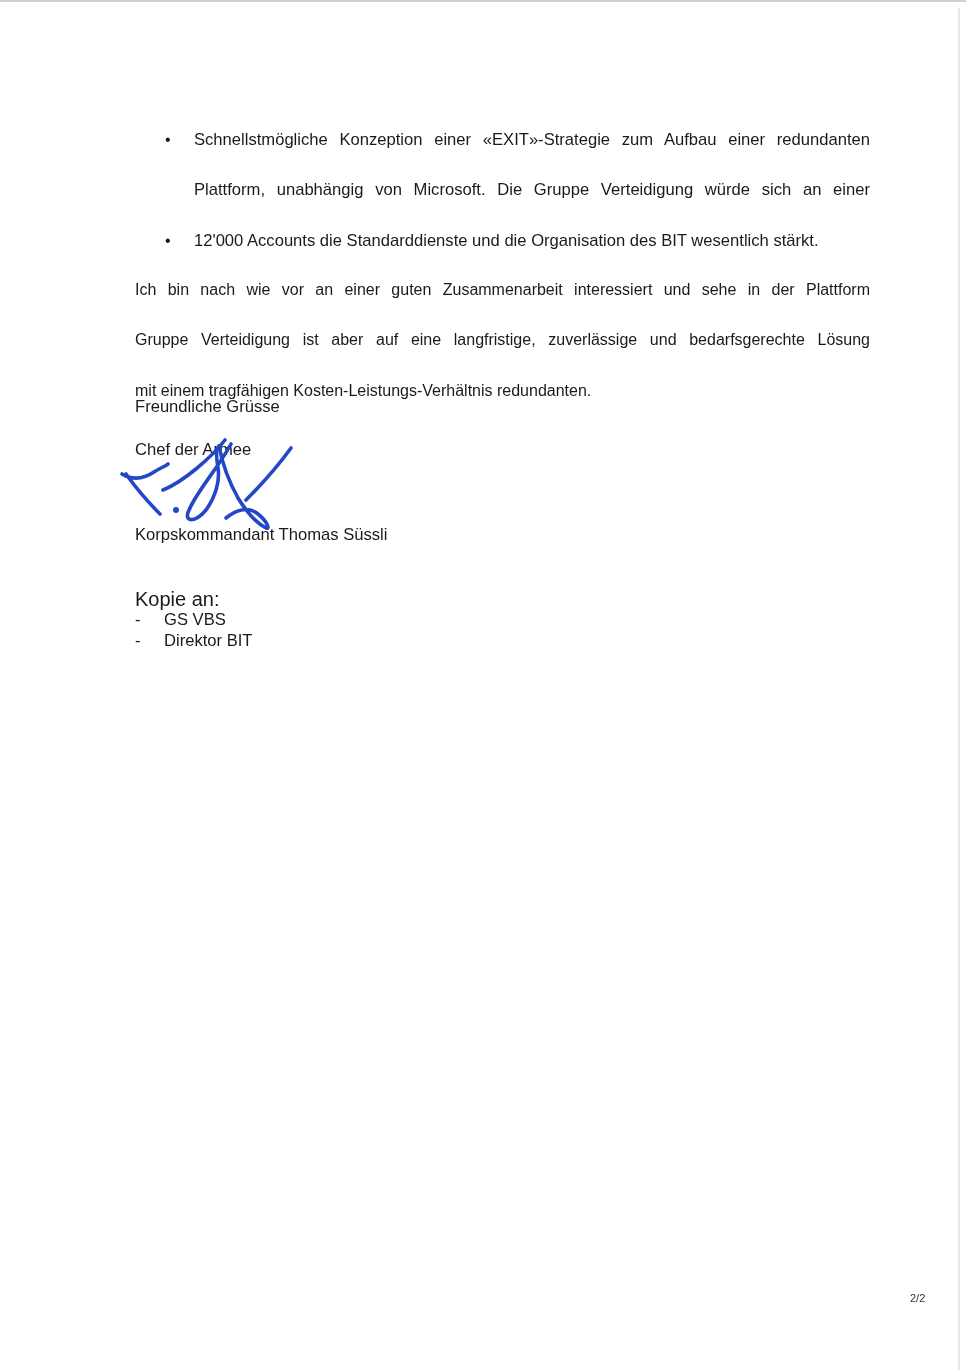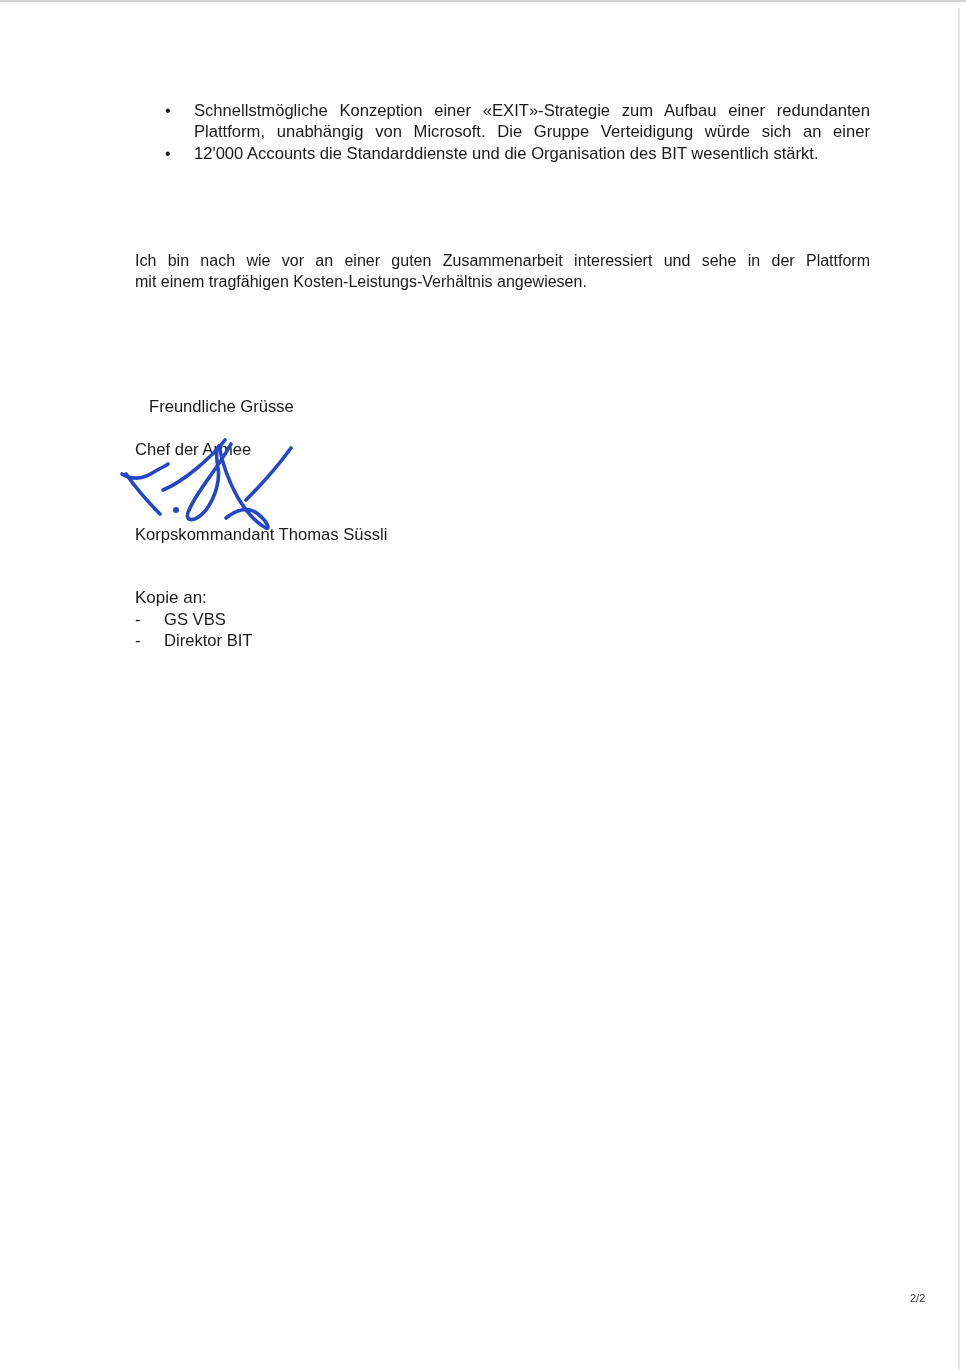--- a/index.html
+++ b/index.html
@@ -9,27 +9,27 @@
     font-family: "Liberation Sans", "DejaVu Sans", sans-serif;
     color: #1a1a1a;
   }
   .top-edge { position: absolute; left: 0; top: 0; width: 966px; height: 2px; background: #d2d2d2; }
   .right-edge { position: absolute; left: 958px; top: 8px; width: 2px; height: 1362px; background: #e6e6e6; }
   .page { position: absolute; left: 0; top: 0; width: 966px; height: 1370px; }
   .bullets { position: absolute; left: 135px; top: 100px; width: 735px; }
   .bullet { position: relative; padding-left: 59px; font-size: 16.6px; line-height: 21.4px; text-align: justify; }
   .bullet .dot { position: absolute; left: 30px; top: 0; font-size: 16px; }
   .para { position: absolute; left: 135px; top: 250px; width: 735px; font-size: 16px; line-height: 21.4px; text-align: justify; }
-  .line { display: block; text-align: justify; text-align-last: justify; white-space: nowrap; }
+  .line { display: block; text-align: justify; text-align-last: justify; white-space: nowrap; margin-top: 29px; }
   .line.last { text-align-last: left; }
-  .greeting { position: absolute; left: 135px; top: 397px; font-size: 16.6px; margin-left: 14px; }
+  .greeting { position: absolute; left: 135px; top: 397px; font-size: 16.6px; }
   .title { position: absolute; left: 135px; top: 440px; font-size: 16.6px; }
   .signer { position: absolute; left: 135px; top: 525px; font-size: 16.6px; }
   .signature { position: absolute; left: 118px; top: 438px; width: 180px; height: 95px; }
-  .copy-head { position: absolute; left: 135px; top: 588px; font-size: 17px; }
+  .copy-head { position: absolute; left: 135px; top: 588px; font-size: 20px; }
   .copy-list { position: absolute; left: 135px; top: 609px; font-size: 16.6px; line-height: 21.4px; }
   .copy-item { position: relative; padding-left: 29px; }
   .copy-item .dash { position: absolute; left: 0; top: 0; }
   .page-num { position: absolute; left: 910px; top: 1292px; font-size: 11px; color: #333; }
 </style>
 </head>
 <body>
 
 <div class="top-edge"></div>
 <div class="right-edge"></div>
@@ -43,21 +43,22 @@
       <span class="line">Plattform, unabhängig von Microsoft. Die Gruppe Verteidigung würde sich an einer</span>
     </div>
     <div class="bullet">
       <span class="dot">•</span>
       <span class="line last">12'000 Accounts die Standarddienste und die Organisation des BIT wesentlich stärkt.</span>
     </div>
   </div>
 
   <div class="para">
     <span class="line">Ich bin nach wie vor an einer guten Zusammenarbeit interessiert und sehe in der Plattform</span>
-    <span class="line last">mit einem tragfähigen Kosten-Leistungs-Verhältnis angewiesen.</span>
+    <span class="line">Gruppe Verteidigung ist aber auf eine langfristige, zuverlässige und bedarfsgerechte Lösung</span>
+    <span class="line last">mit einem tragfähigen Kosten-Leistungs-Verhältnis redundanten.</span>
   </div>
 
   <div class="greeting">Freundliche Grüsse</div>
   <div class="title">Chef der Armee</div>
   <div class="signer">Korpskommandant Thomas Süssli</div>
 
   <svg class="signature" viewBox="0 0 180 95" xmlns="http://www.w3.org/2000/svg">
     <g fill="none" stroke="#2447c8" stroke-width="3.6" stroke-linecap="round" stroke-linejoin="round">
       <path d="M4 36 C14 42 24 42 36 34 C42 30 48 28 50 26"></path>
       <path d="M8 36 C18 50 30 64 42 76"></path>

